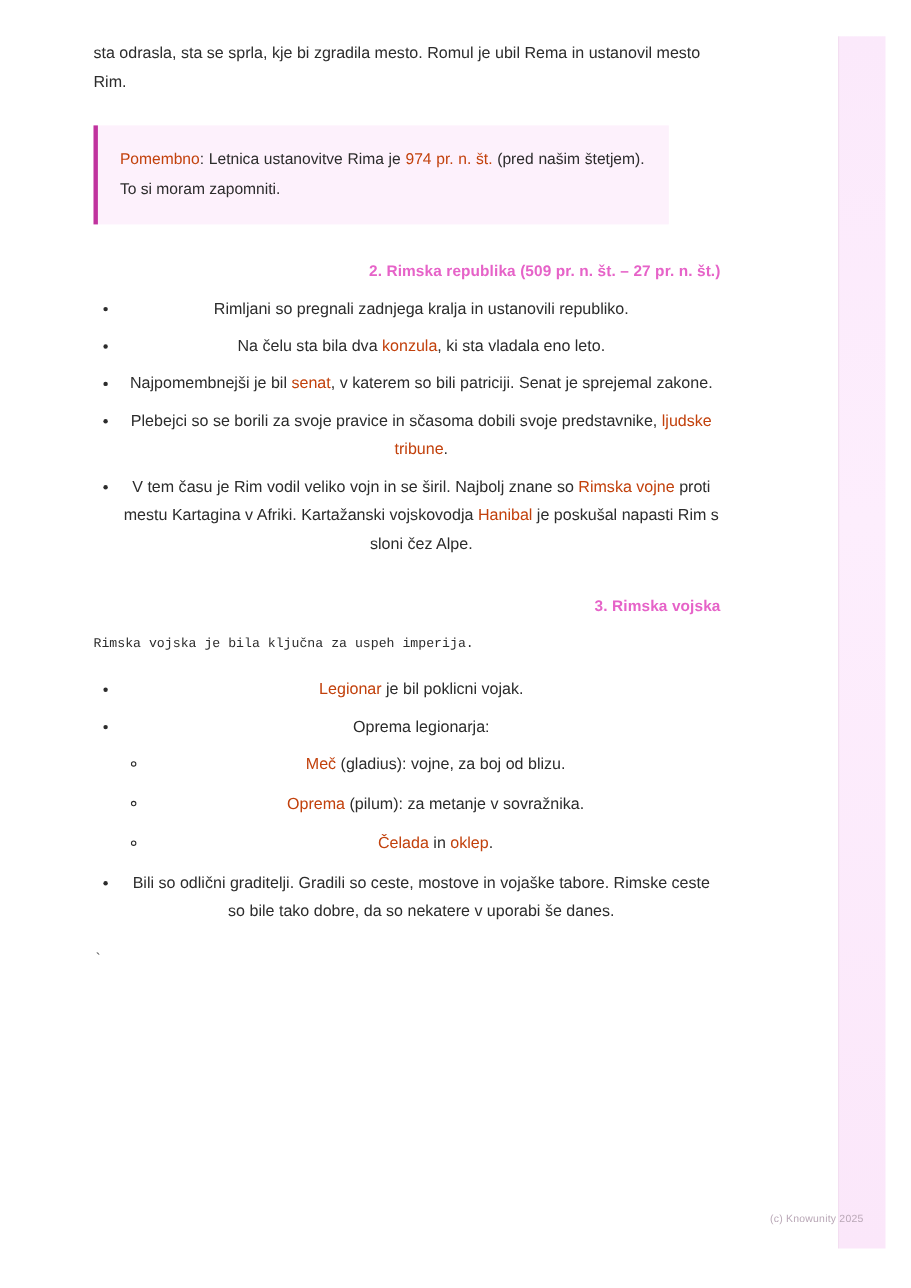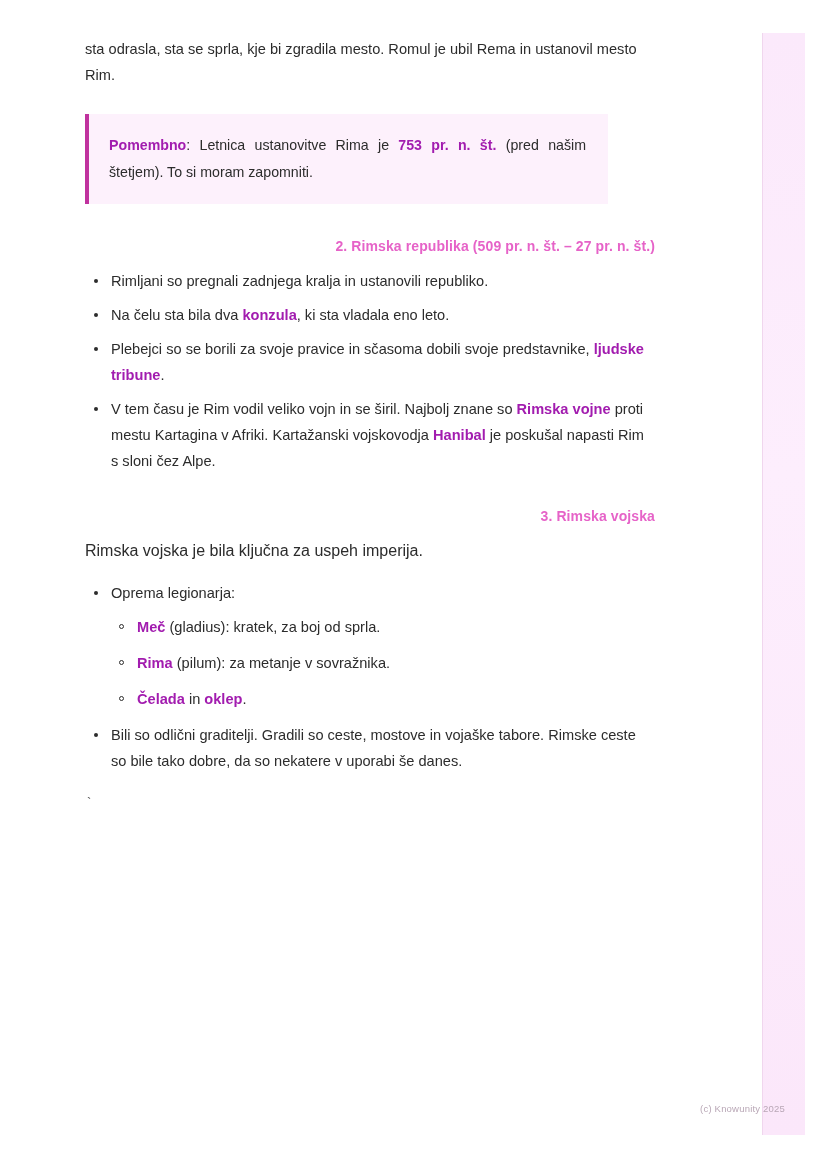--- a/index.html
+++ b/index.html
@@ -79,20 +79,21 @@
     margin: 0;
     padding: 0;
   }
   ul.bullets > li {
     position: relative;
     padding-left: 26px;
     font-size: 14.6px;
     line-height: 26px;
     margin-bottom: 8px;
     color: #2c2c2c;
+    text-align: center;
   }
   ul.bullets > li::before {
     content: "";
     position: absolute;
     left: 9px;
     top: 11px;
     width: 4px;
     height: 4px;
     border-radius: 50%;
     background: #2c2c2c;
@@ -118,27 +119,28 @@
     top: 10px;
     width: 5px;
     height: 5px;
     border-radius: 50%;
     border: 1px solid #2c2c2c;
     background: transparent;
     box-sizing: border-box;
   }
 
   .plain-para {
-    font-size: 16px;
+    font-size: 12px;
     line-height: 26px;
     margin: 0 0 16px 0;
     color: #2c2c2c;
-  }
-
-  b, strong { font-weight: 700; color: #a21caf; }
+    font-family: Liberation Mono, monospace;
+  }
+
+  b, strong { font-weight: 400; color: #c2410c; }
 
   .stray-mark {
     font-size: 13px;
     color: #555;
     margin-top: 22px;
     margin-left: 2px;
     line-height: 14px;
   }
 
   .footer-credit {
@@ -156,38 +158,40 @@
 <div class="page">
 
   <div class="side-strip"></div>
 
   <div class="content">
 
     <p class="body-text">sta odrasla, sta se sprla, kje bi zgradila mesto. Romul je ubil Rema in ustanovil mesto Rim.</p>
 
     <div class="callout">
       <p>
-        <strong>Pomembno</strong><span>: Letnica ustanovitve Rima je </span><strong>753 pr. n. št.</strong><span> (pred našim štetjem). To si moram zapomniti.</span>
+        <strong>Pomembno</strong><span>: Letnica ustanovitve Rima je </span><strong>974 pr. n. št.</strong><span> (pred našim štetjem). To si moram zapomniti.</span>
       </p>
     </div>
 
     <div id="sections-root">
         <h2 class="section-title">2. Rimska republika (509 pr. n. št. – 27 pr. n. št.)</h2>
         <ul class="bullets">
           <li><span>Rimljani so pregnali zadnjega kralja in ustanovili republiko.</span></li>
           <li><span>Na čelu sta bila dva </span><strong>konzula</strong><span>, ki sta vladala eno leto.</span></li>
+          <li><span>Najpomembnejši je bil </span><strong>senat</strong><span>, v katerem so bili patriciji. Senat je sprejemal zakone.</span></li>
           <li><span>Plebejci so se borili za svoje pravice in sčasoma dobili svoje predstavnike, </span><strong>ljudske tribune</strong><span>.</span></li>
           <li><span>V tem času je Rim vodil veliko vojn in se širil. Najbolj znane so </span><strong>Rimska vojne</strong><span> proti mestu Kartagina v Afriki. Kartažanski vojskovodja </span><strong>Hanibal</strong><span> je poskušal napasti Rim s sloni čez Alpe.</span></li>
         </ul>
         <h2 class="section-title">3. Rimska vojska</h2>
         <p class="plain-para">Rimska vojska je bila ključna za uspeh imperija.</p>
         <ul class="bullets">
+          <li><strong>Legionar</strong><span> je bil poklicni vojak.</span></li>
           <li><span>Oprema legionarja:</span><ul class="subbullets">
-              <li><strong>Meč</strong><span> (gladius): kratek, za boj od sprla.</span></li>
-              <li><strong>Rima</strong><span> (pilum): za metanje v sovražnika.</span></li>
+              <li><strong>Meč</strong><span> (gladius): vojne, za boj od blizu.</span></li>
+              <li><strong>Oprema</strong><span> (pilum): za metanje v sovražnika.</span></li>
               <li><strong>Čelada</strong><span> in </span><strong>oklep</strong><span>.</span></li>
             </ul></li>
           <li><span>Bili so odlični graditelji. Gradili so ceste, mostove in vojaške tabore. Rimske ceste so bile tako dobre, da so nekatere v uporabi še danes.</span></li>
         </ul>
       </div>
 
     <div class="stray-mark">`</div>
 
   </div>
 

